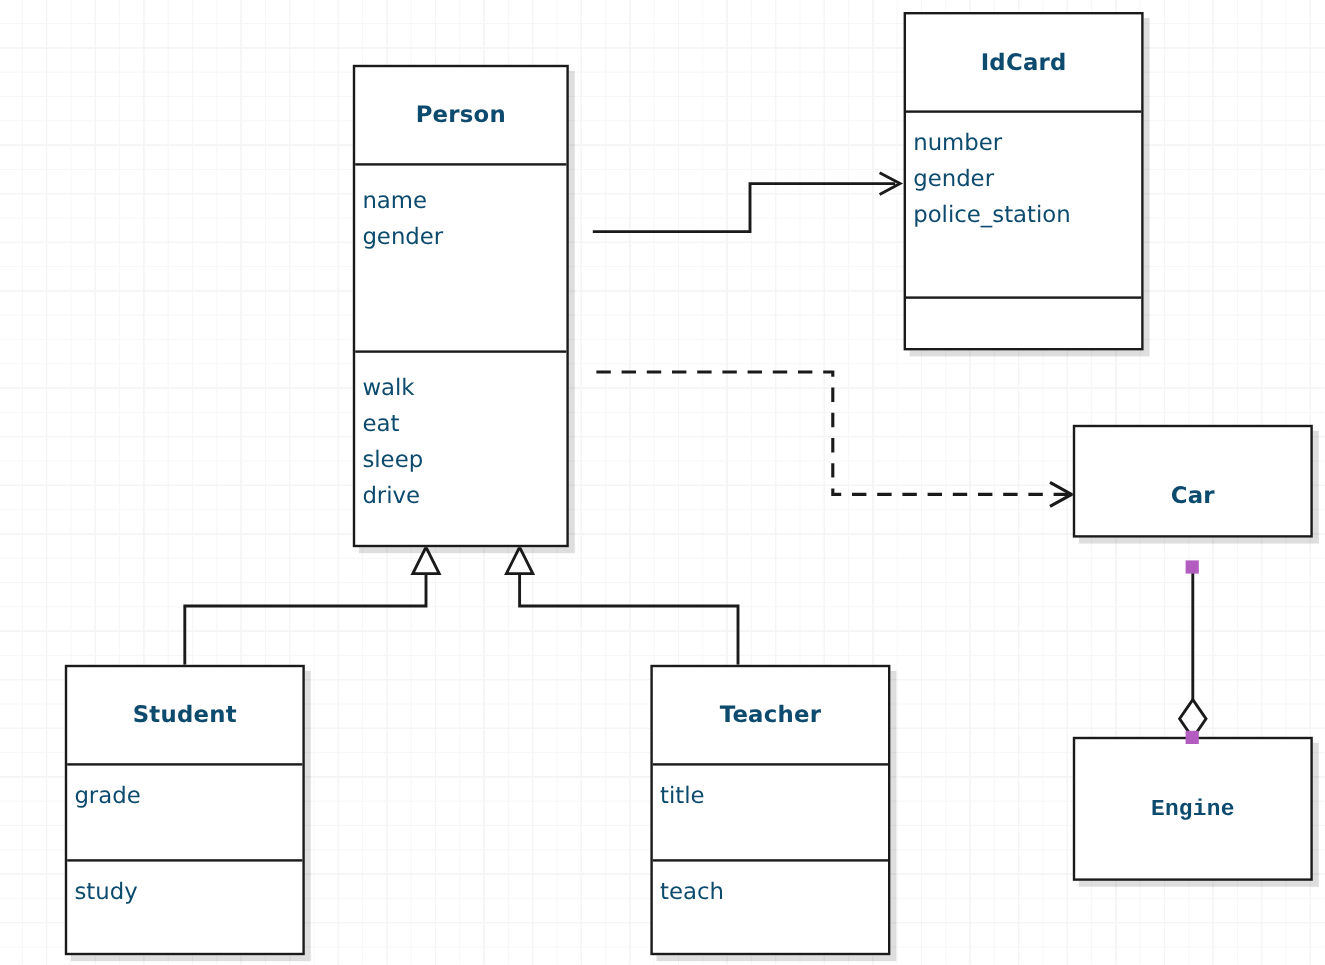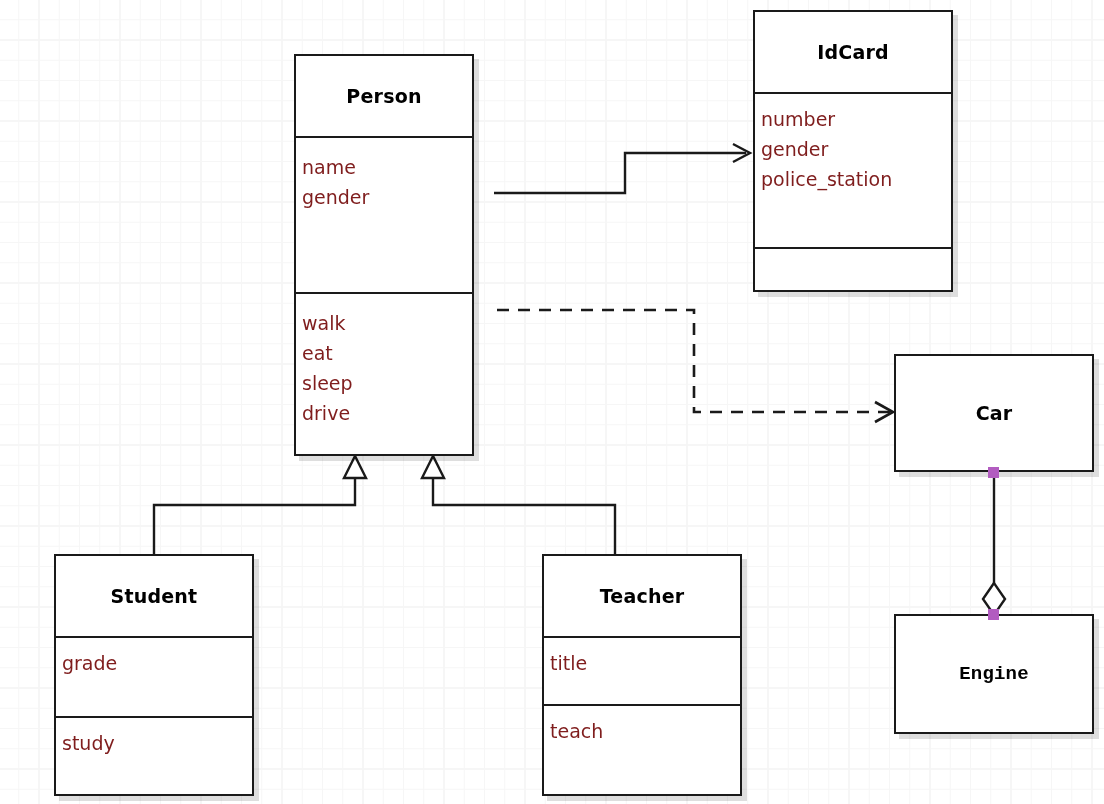--- a/index.html
+++ b/index.html
@@ -46,28 +46,28 @@
   }
   .compartment + .compartment {
     border-top: 2px solid #1a1a1a;
   }
   .cls-title {
     display: flex;
     align-items: center;
     justify-content: center;
     font-weight: bold;
     font-size: 19px;
-    color: #000000;
+    color: #0c4a6e;
     letter-spacing: 0.2px;
   }
   .cls-members {
     padding: 14px 0 0 6px;
     font-size: 19px;
     line-height: 30px;
-    color: #7f1d1d;
+    color: #0c4a6e;
   }
   .cls-members.tight {
     padding-top: 10px;
   }
   .member {
     white-space: nowrap;
   }
   .edge-layer {
     position: absolute;
     left: 0;
@@ -152,29 +152,29 @@
     <div class="compartment cls-members tight" style="height:80px;">
       <div class="member">grade</div>
     </div>
     <div class="compartment cls-members tight" style="height:80px;">
       <div class="member">study</div>
     </div>
   </div>
 
   <div class="uml-class" style="left:514px; top:554px; width:200px; height:242px;margin-left:28px;">
     <div class="compartment cls-title" style="height:80px;">Teacher</div>
-    <div class="compartment cls-members tight" style="height:68px;">
+    <div class="compartment cls-members tight" style="height:80px;">
       <div class="member">title</div>
     </div>
     <div class="compartment cls-members tight" style="height:80px;">
       <div class="member">teach</div>
     </div>
   </div>
 
-  <div class="uml-class" style="left:894px; top:354px; width:200px; height:118px;">
+  <div class="uml-class" style="left:894px; top:354px; width:200px; height:94px;">
     <div class="compartment cls-title" style="height:114px;">Car</div>
   </div>
 
   <div class="uml-class" style="left:894px; top:614px; width:200px; height:120px;">
     <div class="compartment cls-title" style="height:116px;font-family:Liberation Mono, monospace;">Engine</div>
   </div>
 
   <div class="handle" style="left:988px; top:467px;"></div>
   <div class="handle" style="left:988px; top:609px;"></div>
 

